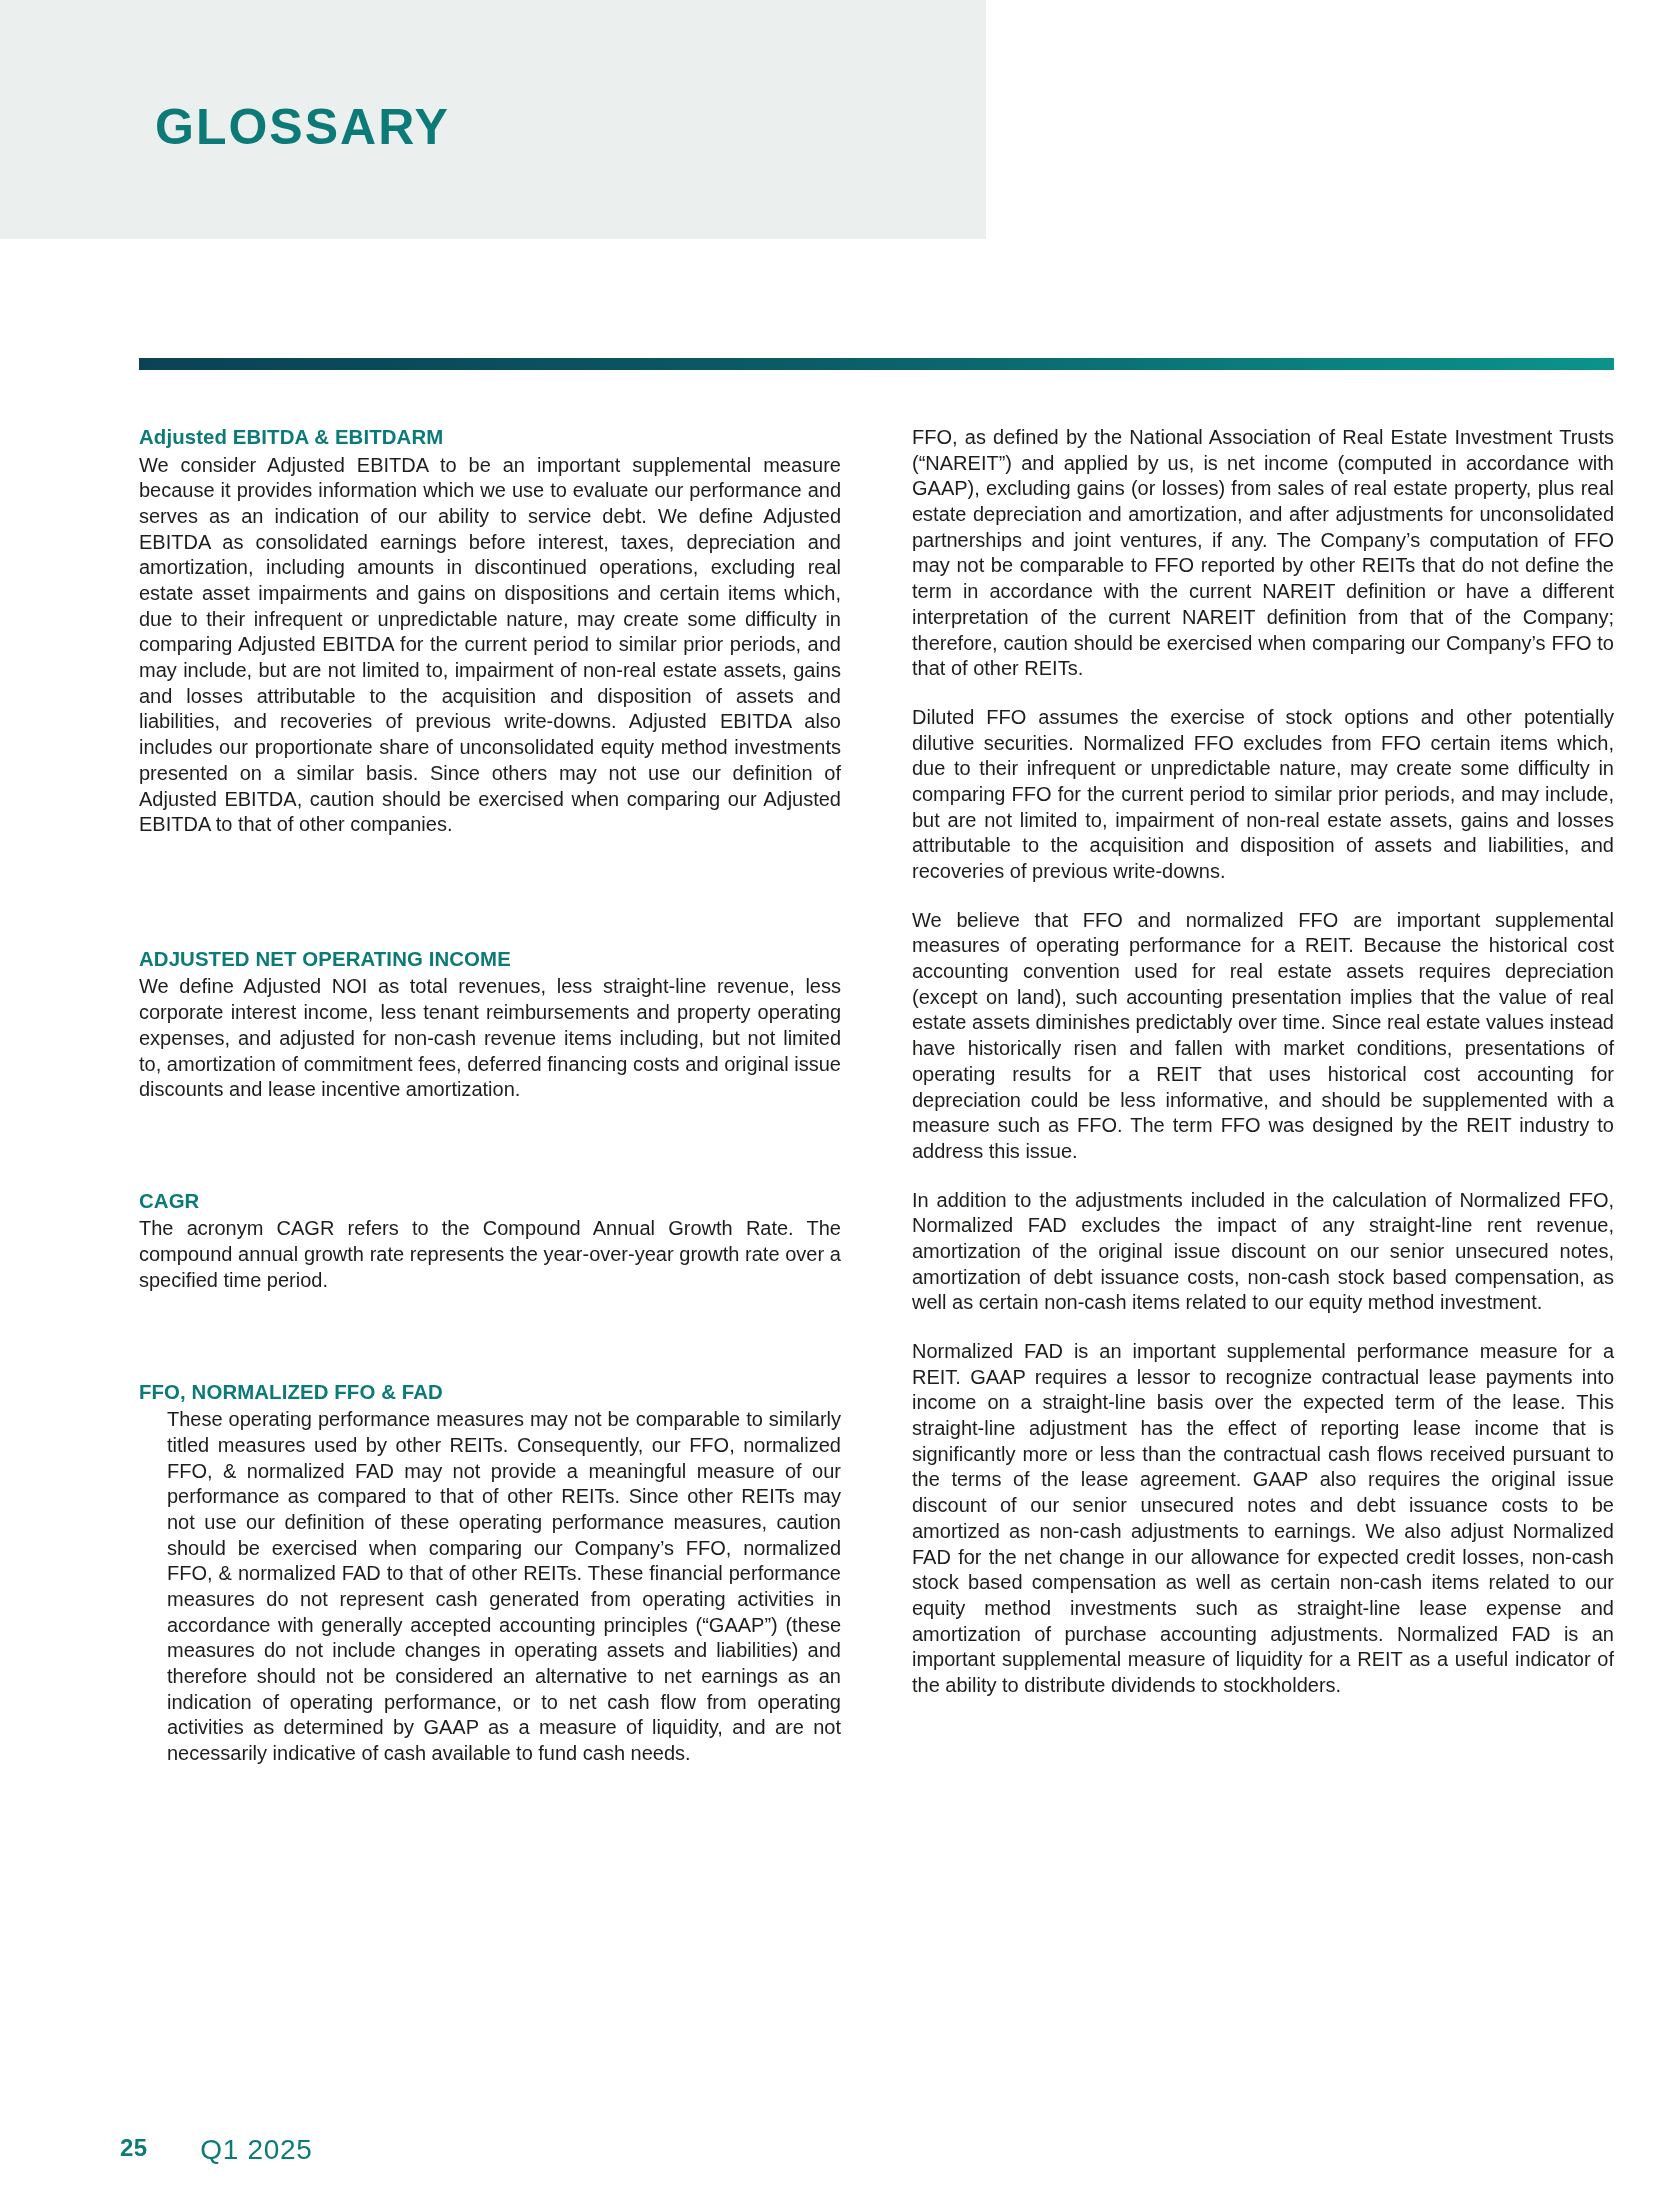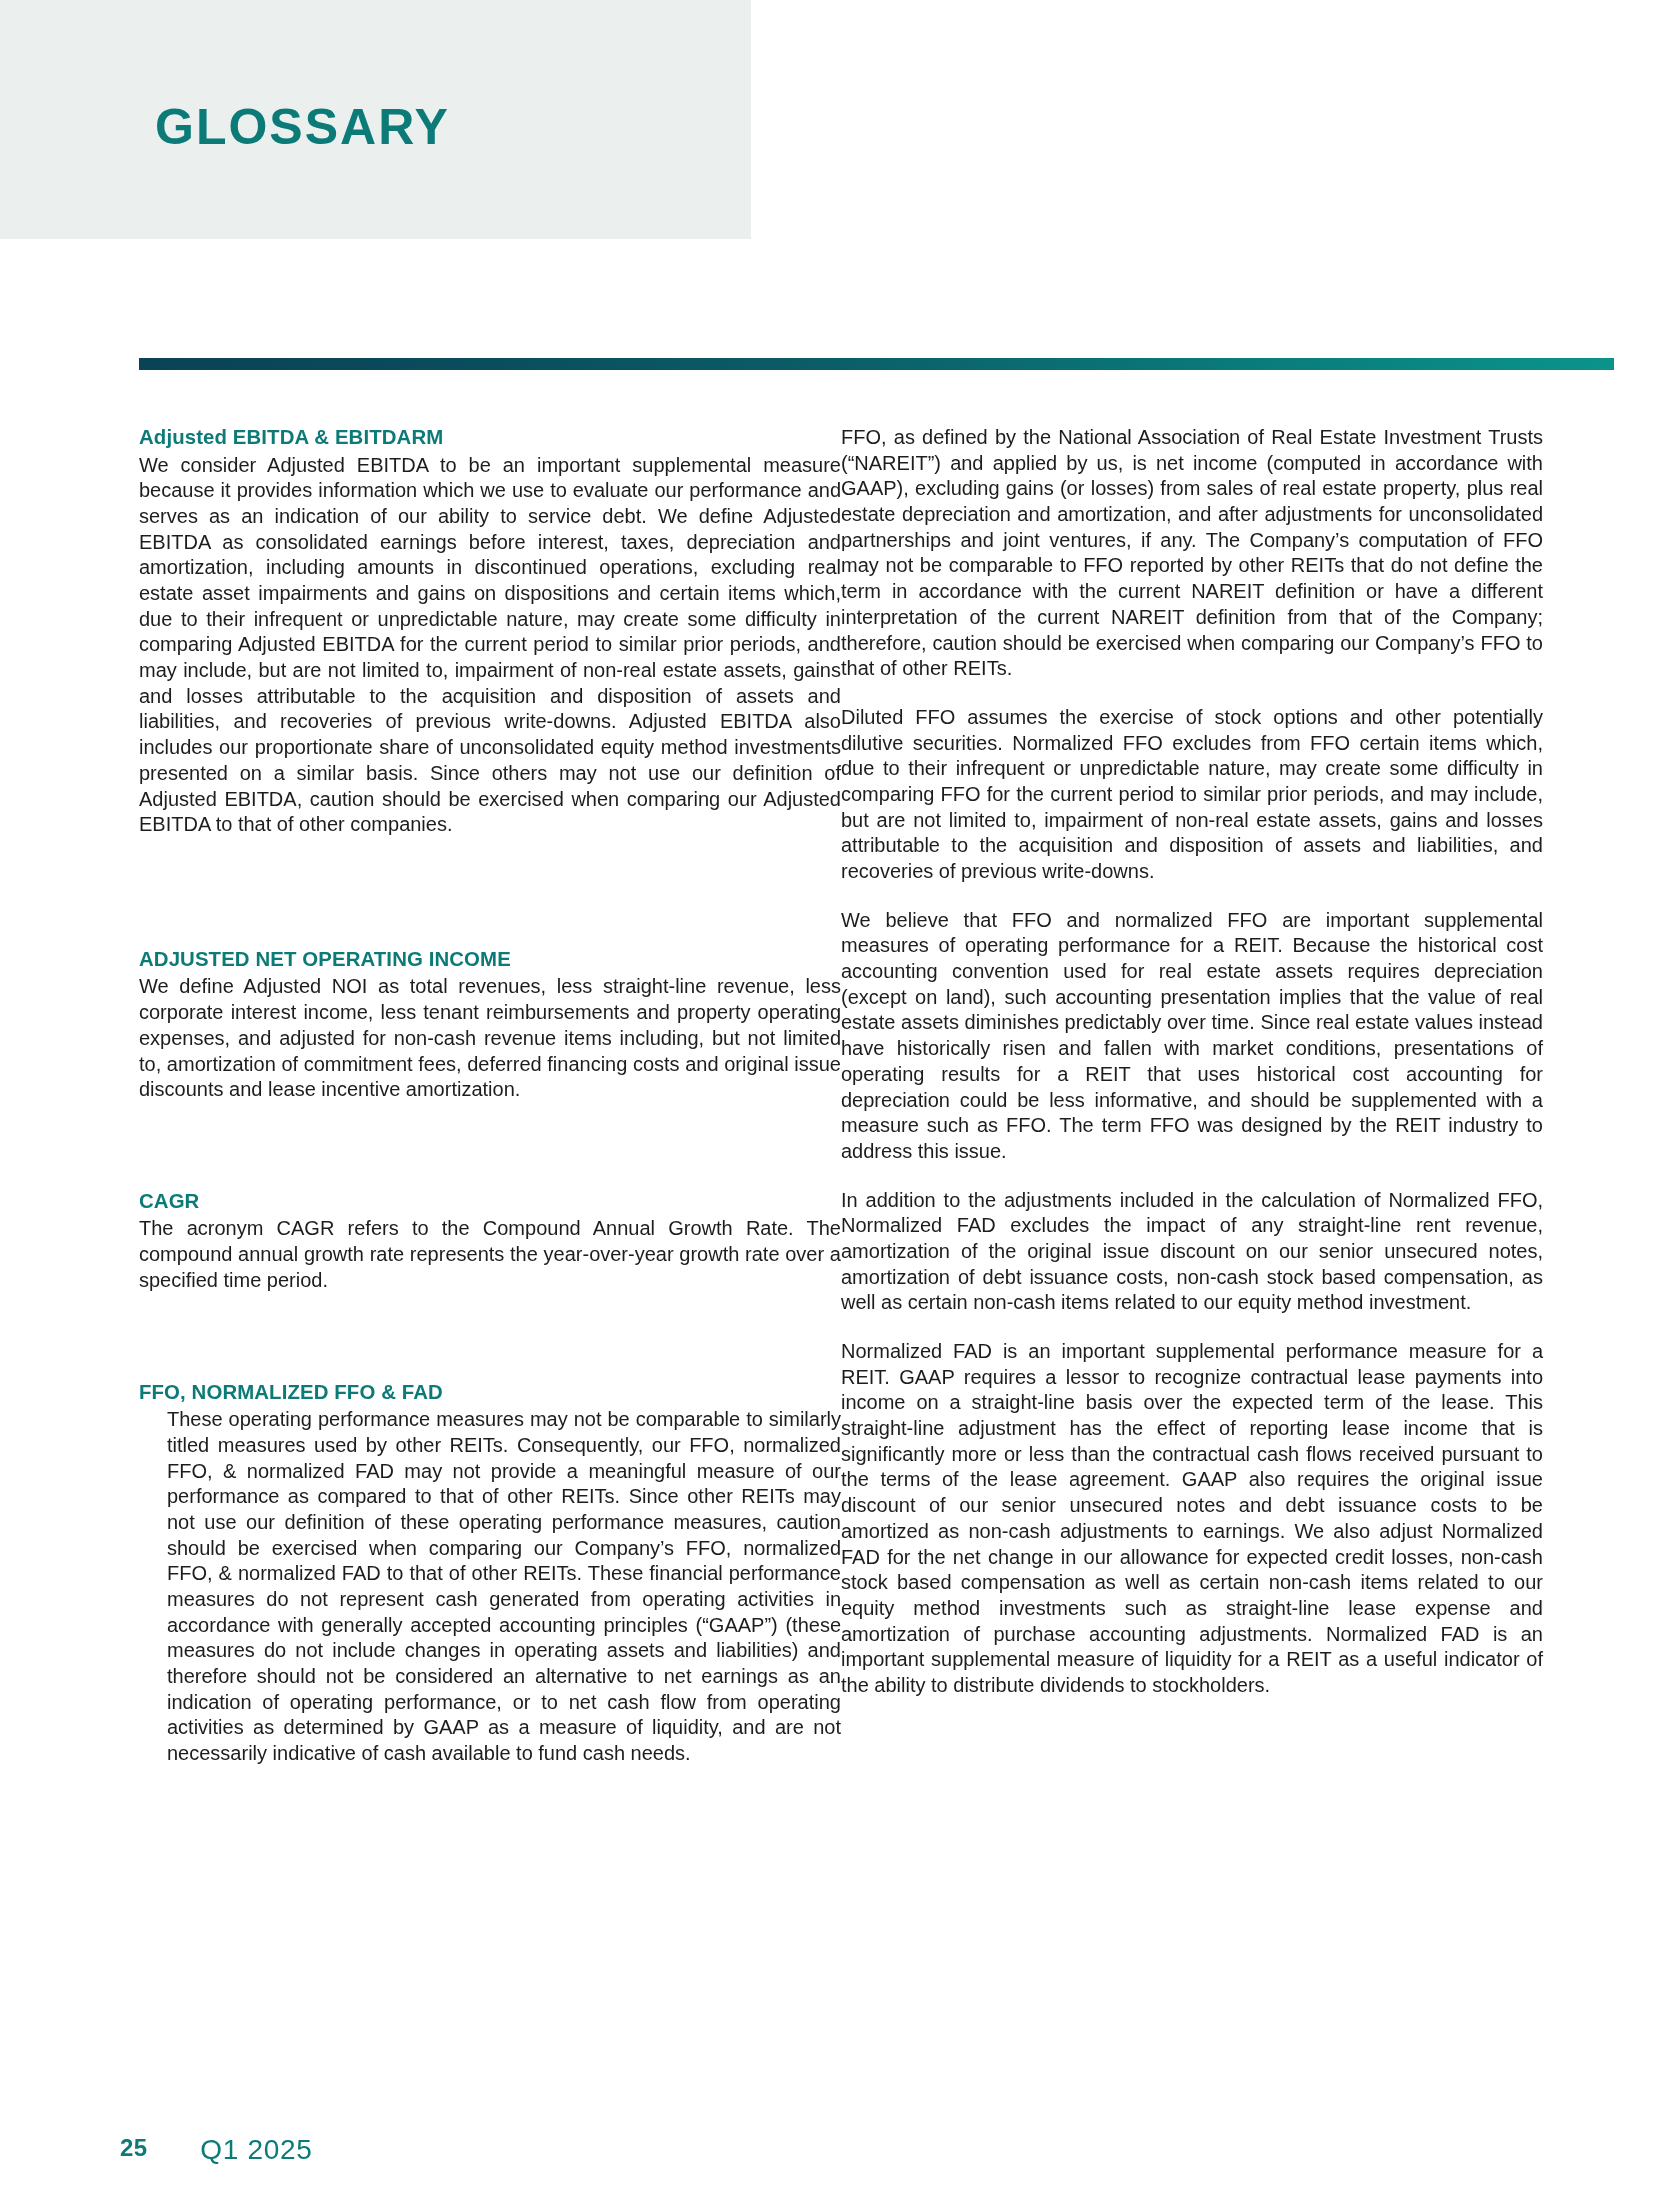--- a/index.html
+++ b/index.html
@@ -13,21 +13,21 @@
     position: relative;
     font-family: "Liberation Sans", sans-serif;
     -webkit-font-smoothing: antialiased;
   }
 
   
   .header-banner {
     position: absolute;
     left: 0;
     top: 0;
-    width: 751px;
+    width: 986px;
     height: 239px;
     background: #ebefee;
   }
   .page-title {
     position: absolute;
     left: 155px;
     top: 102px;
     font-size: 50px;
     font-weight: bold;
     letter-spacing: 2px;
@@ -46,20 +46,21 @@
     background: linear-gradient(to right, #0a4355 0%, #0a4a5c 18%, #0b5c66 45%, #0a7e7d 78%, #0b938c 100%);
   }
 
   
   .content {
     position: absolute;
     left: 139px;
     top: 425px;
     width: 1475px;
     display: flex;
+    gap: 71px;
   }
   .col {
     width: 702px;
   }
 
   .section { margin-bottom: 0; }
 
   h2.section-heading {
     margin: 0 0 2.7px 0;
     font-size: 20.4px;

